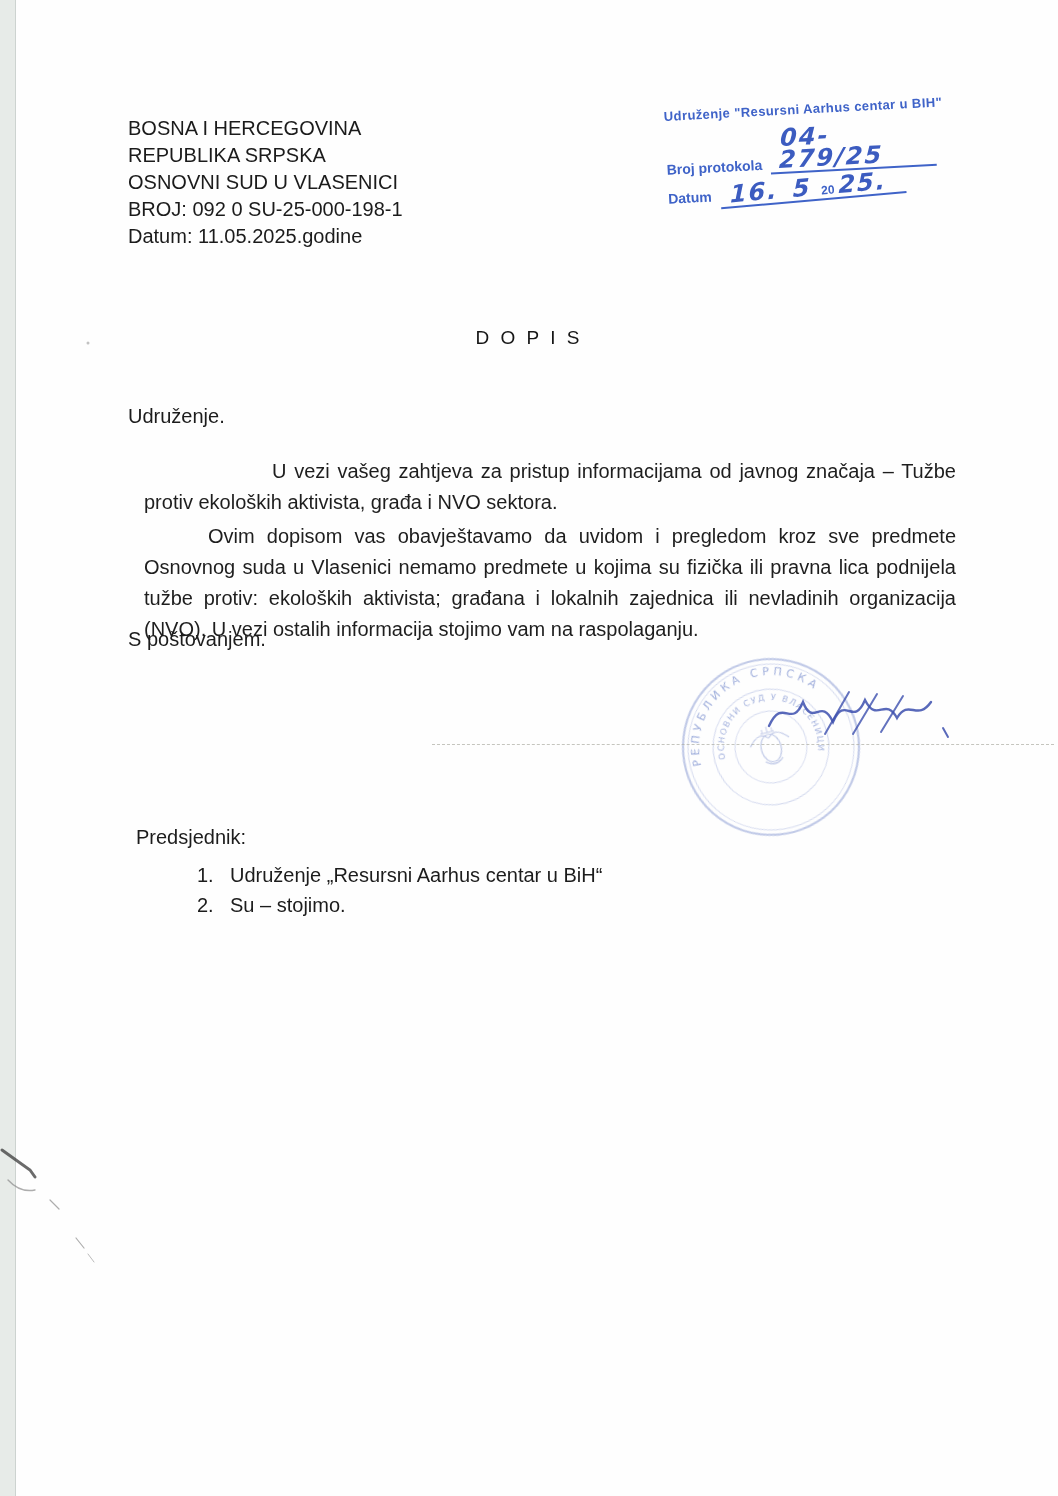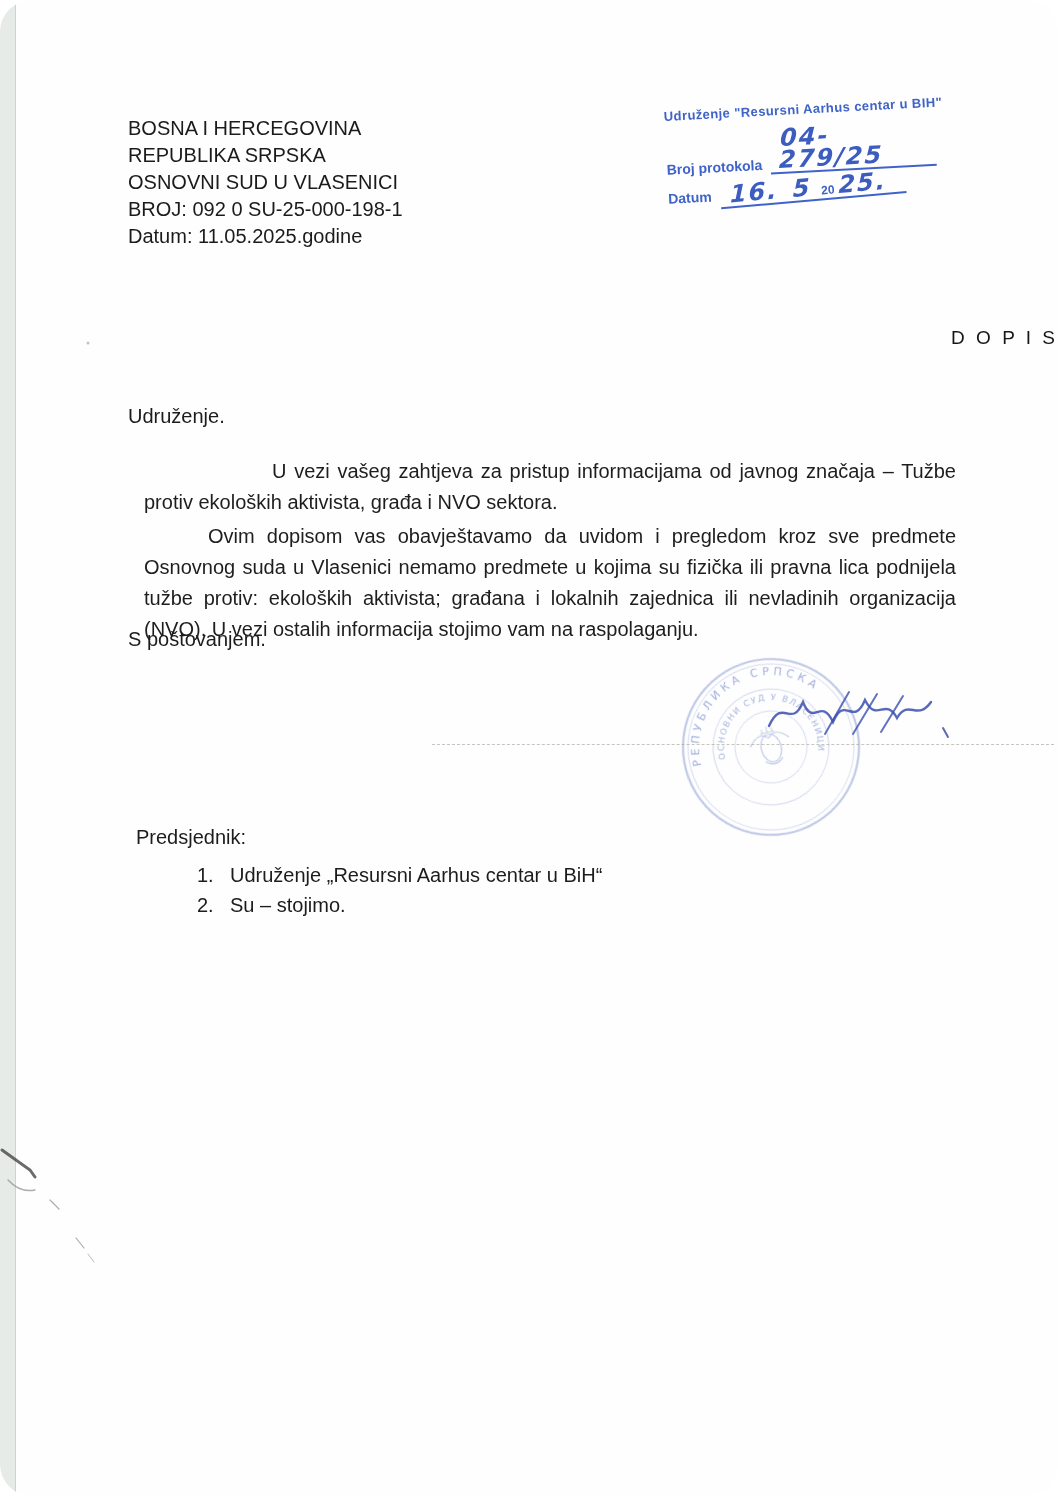--- a/index.html
+++ b/index.html
@@ -1,21 +1,20 @@
 <!DOCTYPE html>
 <html><head>
 <meta charset="utf-8">
 <style>
   html,body{margin:0;padding:0;background:#ffffff;}
   .page{
     position:relative;width:1058px;height:1496px;margin:0 auto;
     background:#fefefe;overflow:hidden;
     font-family:"Liberation Sans","DejaVu Sans",sans-serif;
     color:#1c1c1c;
-    border-radius:32px;
   }
   .scanner-edge{
     position:absolute;left:0;top:0;width:15px;height:1496px;
     background:#e7ebe8;border-right:1px solid #cdd3d0;
   }
   
   .header{position:absolute;left:128px;top:115px;font-size:20px;line-height:27px;color:#1b1b1b;}
   
   .protocol-stamp{
     position:absolute;left:666px;top:102px;width:262px;
@@ -31,21 +30,21 @@
   .hand{
     font-family:"DejaVu Sans",sans-serif;font-style:italic;font-weight:bold;
     font-size:24px;line-height:22px;letter-spacing:2px;color:#3c5cc0;
     transform:skewX(-6deg);display:inline-block;
   }
   .ps-date .ps-underline{transform:rotate(-2deg);min-width:170px;}
   .ps-pre20{font-size:12px;font-weight:bold;align-self:flex-end;margin:0 2px 0 10px;}
   .ps-date .month{margin-left:14px;}
   .ps-date .year{margin-left:2px;}
   
-  .title{position:absolute;left:0;top:327px;width:1058px;text-align:right;
+  .title{position:absolute;left:0;top:327px;width:1058px;text-align:center;
     font-size:19px;letter-spacing:3px;color:#161616;}
   .salutation{position:absolute;left:128px;top:405px;font-size:20px;}
   .para{
     position:absolute;left:128px;width:812px;margin:16px;
     font-size:20px;line-height:31px;text-align:justify;color:#1e1e1e;
   }
   .p1{top:440px;text-indent:128px;}
   .p2{top:505px;text-indent:64px;}
   .closing{position:absolute;left:128px;top:628px;font-size:20px;text-align:center;}
   

